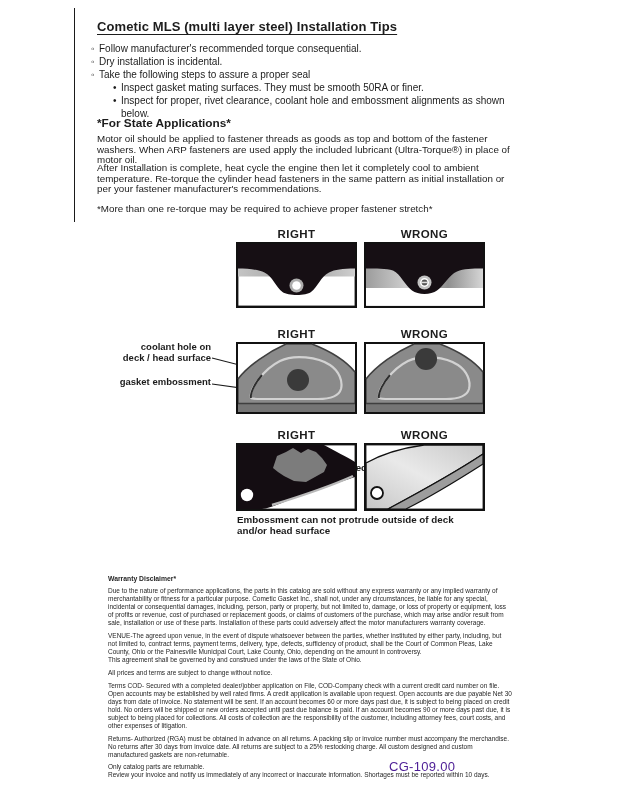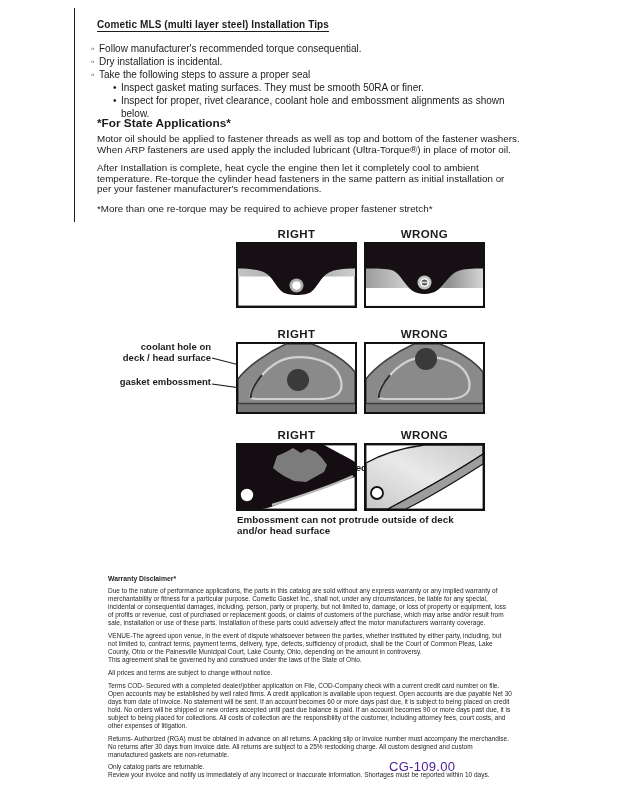--- a/index.html
+++ b/index.html
@@ -1,19 +1,19 @@
 <!DOCTYPE html>
 <html><head>
 <meta charset="utf-8">
 <style>
   html,body{margin:0;padding:0;background:#fff;}
   .page{position:relative;width:618px;height:800px;background:#ffffff;overflow:hidden;
         font-family:"Liberation Sans","DejaVu Sans",sans-serif;color:#1c1c1c;}
   .vline{position:absolute;left:74px;top:8px;width:1.2px;height:214px;background:#1a1a1a;}
-  .title{position:absolute;left:97px;top:19px;margin:0;font-size:10px;font-weight:700;
+  .title{position:absolute;left:97px;top:19px;margin:0;font-size:13px;font-weight:700;
          text-decoration:underline;text-decoration-thickness:1.4px;text-underline-offset:2.5px;
          letter-spacing:.1px;}
   .tips{position:absolute;left:91px;top:42px;width:440px;font-size:10px;line-height:13px;}
   .tip{display:flex;}
   .tip .marker{width:8px;flex:0 0 8px;text-align:left;}
   .tip.l2{padding-left:22px;}
   .tip.l2 .marker{width:8px;flex:0 0 8px;}
   .h-diesel{position:absolute;left:97px;top:116px;margin:0;font-size:11.8px;font-weight:700;}
   .body-p{position:absolute;left:97px;margin:0;width:424px;font-size:9.8px;line-height:10.6px;}
   .p1{top:134px;}
@@ -65,21 +65,21 @@
       <span class="marker">•</span>
       <span>Inspect gasket mating surfaces.  They must be smooth 50RA or finer.</span>
     </div>
     <div class="tip l2">
       <span class="marker">•</span>
       <span>Inspect for proper, rivet clearance, coolant hole and embossment alignments as shown below.</span>
     </div>
   </div>
 
   <h2 class="h-diesel">*For State Applications*</h2>
-  <p class="body-p p1">Motor oil should be applied to fastener threads as well as top and bottom of the fastener washers. When ARP fasteners are used apply the included lubricant (Ultra-Torque®) in place of motor oil.</p>
+  <p class="body-p p1">Motor oil should be applied to fastener threads as goods as top and bottom of the fastener washers. When ARP fasteners are used apply the included lubricant (Ultra-Torque®) in place of motor oil.</p>
   <p class="body-p p2">After Installation is complete, heat cycle the engine then let it completely cool to ambient temperature. Re-torque the cylinder head fasteners in the same pattern as initial installation or per your fastener manufacturer's recommendations.</p>
   <p class="body-p p3">*More than one re-torque may be required to achieve proper fastener stretch*</p>
 
   <div class="fig-h col1 r1h">RIGHT</div>
   <div class="fig-h col2 r1h">WRONG</div>
 
   <div class="fig-box col1 r1b">
     <svg viewBox="0 0 121 66" width="121" height="66">
       <defs>
         <linearGradient id="g1a" x1="0" y1="0" x2="1" y2="0">

